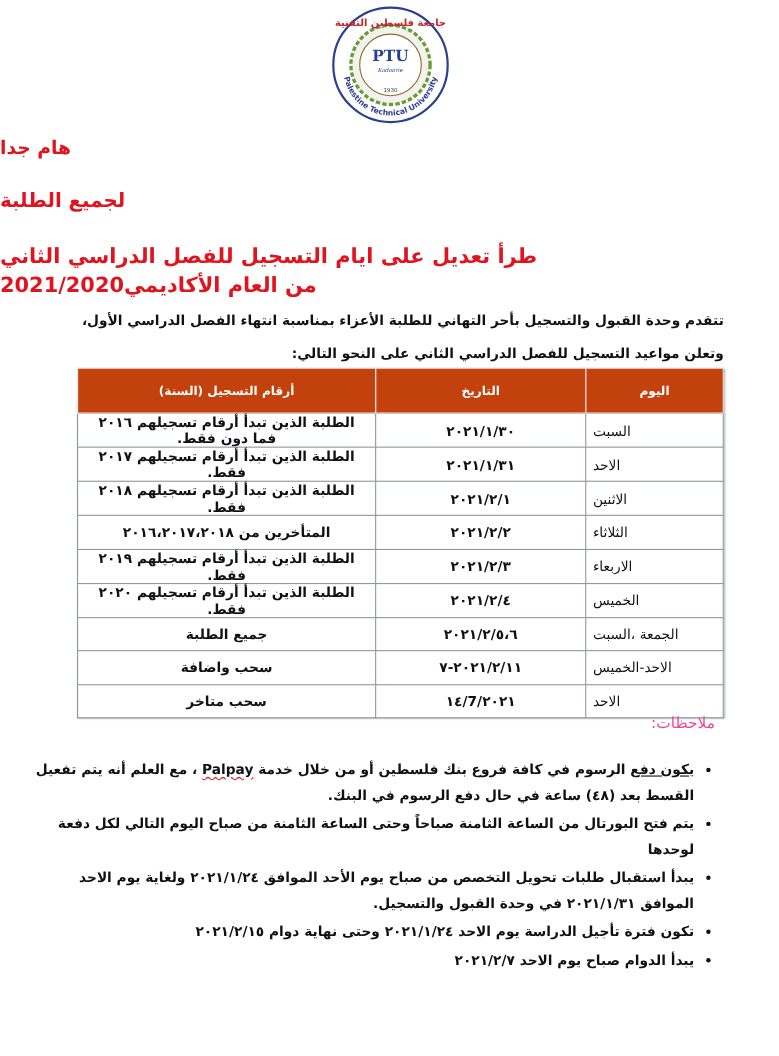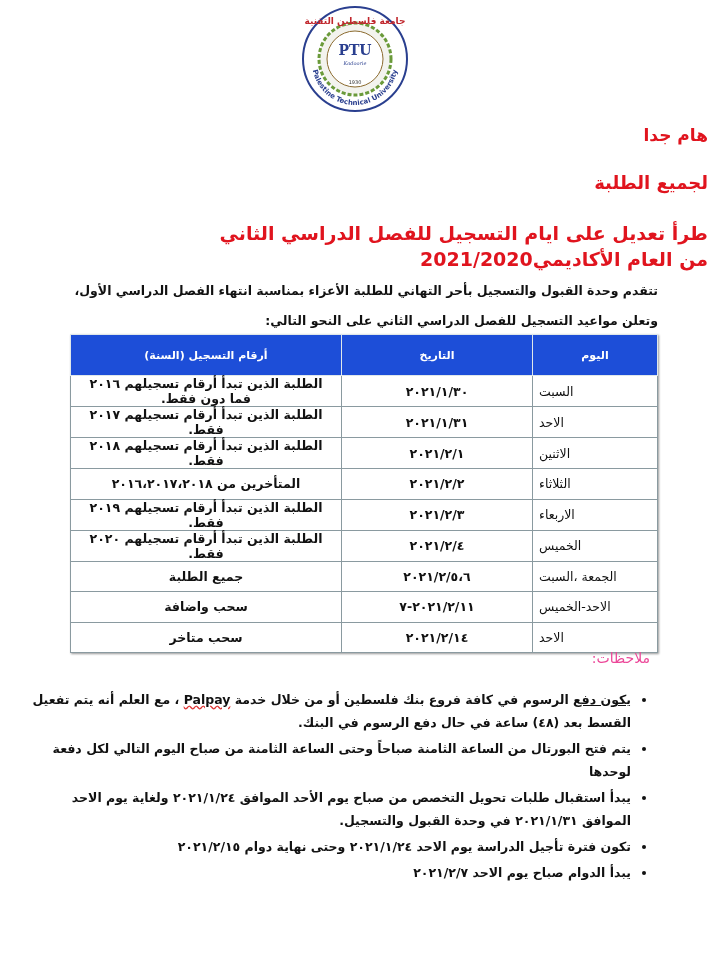--- a/index.html
+++ b/index.html
@@ -4,35 +4,35 @@
 <style>
   html, body { margin: 0; padding: 0; }
   body {
     width: 708px; height: 960px; background: #ffffff; overflow: hidden;
     font-family: "DejaVu Sans", sans-serif; color: #111;
     position: relative;
   }
   .logo {
     position: absolute; left: 300px; top: 4px; width: 110px; height: 110px;
   }
-  .red { color: #e0141e; font-weight: bold; text-align: right; position: absolute; left: 0; right: 0; direction: rtl; }
+  .red { color: #e0141e; font-weight: bold; text-align: left; position: absolute; left: 0; right: 0; direction: rtl; }
   .h1 { top: 125px; font-size: 17px; }
   .h2 { top: 172px; font-size: 18px; }
   .h3 { top: 220px; font-size: 19px; line-height: 26px; }
   .intro {
     position: absolute; left: 60px; right: 50px; top: 276px;
     direction: rtl; text-align: right; font-size: 12.5px; font-weight: bold; line-height: 30px;
   }
   table.sched {
     position: absolute; left: 70px; top: 334px; width: 588px;
     border-collapse: collapse; direction: rtl; font-size: 12.5px;
     box-shadow: 1px 1px 2px #999;
   }
   table.sched th {
-    background: #1d4ed8; color: #fff; font-weight: bold; font-size: 11px;
+    background: #c2410c; color: #fff; font-weight: bold; font-size: 11px;
     height: 38px; border: 1px solid #dfe7ea;
   }
   table.sched td {
     height: 29.5px; border: 1px solid #8a9aa0; padding: 0 6px; font-weight: bold;
   }
   td.day { width: 112px; text-align: left; font-weight: normal !important; }
   td.date { width: 178px; text-align: center; }
   td.note { text-align: center; }
   .notes-title {
     position: absolute; right: 58px; top: 650px; color: #ec4899; font-size: 14px; direction: rtl;
@@ -120,21 +120,21 @@
         <td class="date">٢٠٢١/٢/٥،٦</td>
         <td class="note">جميع الطلبة</td>
       </tr>
     <tr>
         <td class="day">الاحد-الخميس</td>
         <td class="date">٢٠٢١/٢/١١-٧</td>
         <td class="note">سحب واضافة</td>
       </tr>
     <tr>
         <td class="day">الاحد</td>
-        <td class="date">٢٠٢١/٢/١٤</td>
+        <td class="date">٢٠٢١/7/١٤</td>
         <td class="note">سحب متاخر</td>
       </tr>
   </tbody>
 </table>
 
 <div class="notes-title">ملاحظات:</div>
 
 <ul class="notes">
   <li>
     <span class="u">يكون  دفع</span><span> الرسوم في كافة فروع بنك فلسطين أو من خلال خدمة </span><span class="sq">Palpay</span><span> ، مع العلم أنه يتم تفعيل القسط  بعد (٤٨) ساعة في حال دفع الرسوم في البنك.</span>

